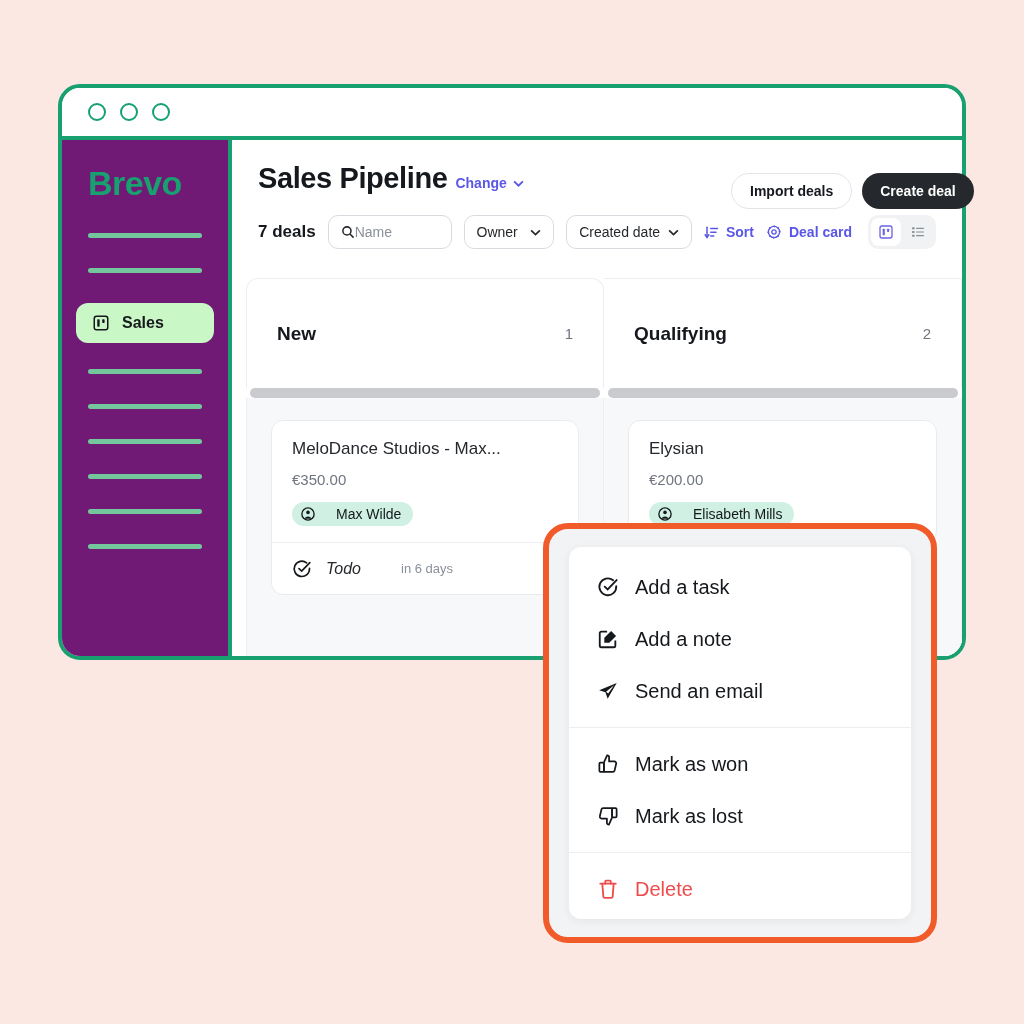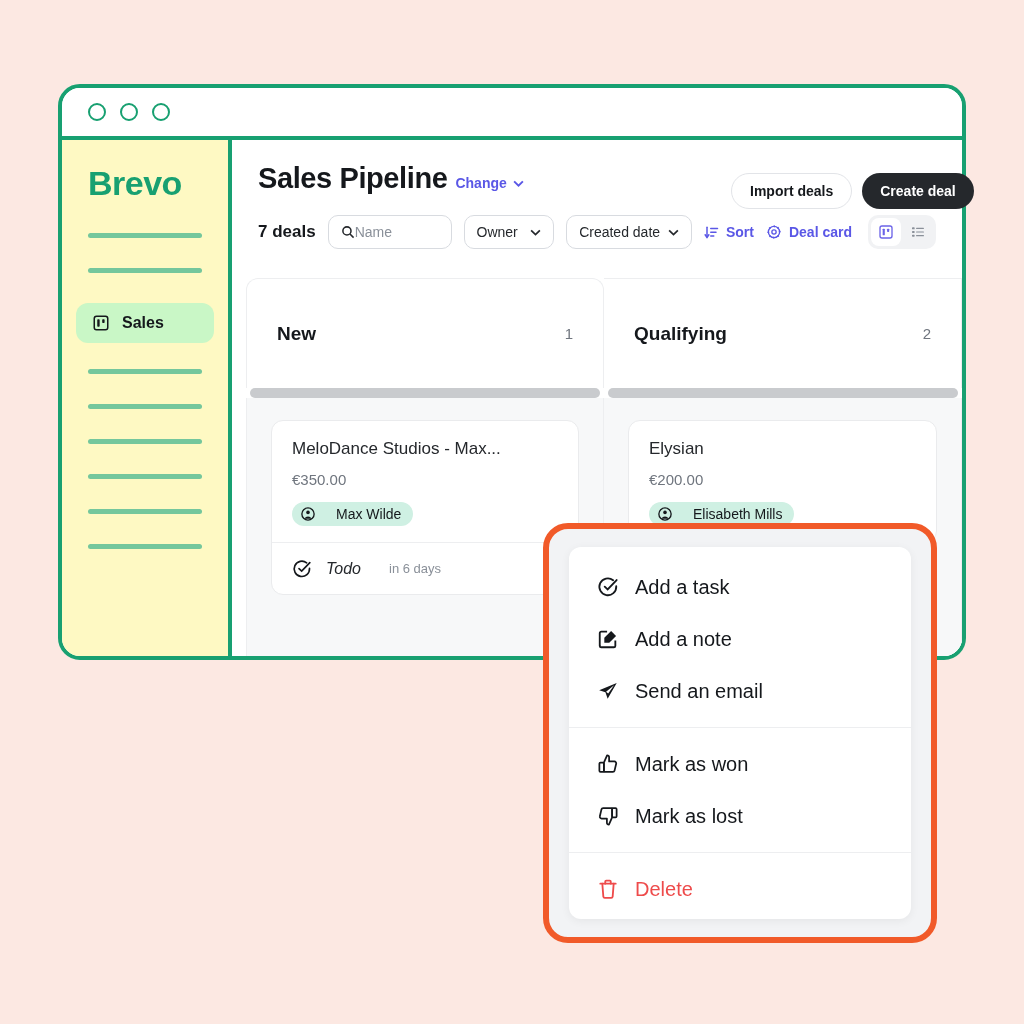--- a/index.html
+++ b/index.html
@@ -36,21 +36,21 @@
 
   .body-area {
     position: absolute; left: 0; top: 52px;
     width: 100%; height: calc(100% - 52px);
     display: flex;
   }
 
   
   .sidebar {
     width: 170px; flex: 0 0 170px;
-    background: #fef9c3;
+    background: #701a75;
     border-right: 4px solid #18A071;
     padding: 24px 0 0 0;
     position: relative;
   }
   .brand {
     color: #18A071;
     font-size: 34px;
     font-weight: 700;
     letter-spacing: -0.5px;
     padding-left: 26px;
@@ -186,21 +186,21 @@
     padding: 4px 12px 4px 8px;
     font-size: 14px; color: #15181C;
   }
   .card-foot {
     border-top: 1px solid #EDEEF0;
     height: 52px;
     display: flex; align-items: center;
     padding: 0 20px; gap: 14px;
   }
   .foot-label { font-size: 16px; color: #25282C; font-style: italic; }
-  .foot-due { font-size: 13px; color: #8A9099; margin-left: 14px; }
+  .foot-due { font-size: 13px; color: #8A9099; margin-left: 26px; }
   .kebab {
     margin-left: auto; display: flex; flex-direction: column; gap: 3px;
     cursor: pointer;
   }
   .kebab i { width: 3.5px; height: 3.5px; border-radius: 50%; background: #6B63E8; display:block; }
 
   
   .menu-wrap {
     position: absolute;
     left: 543px; top: 523px;

